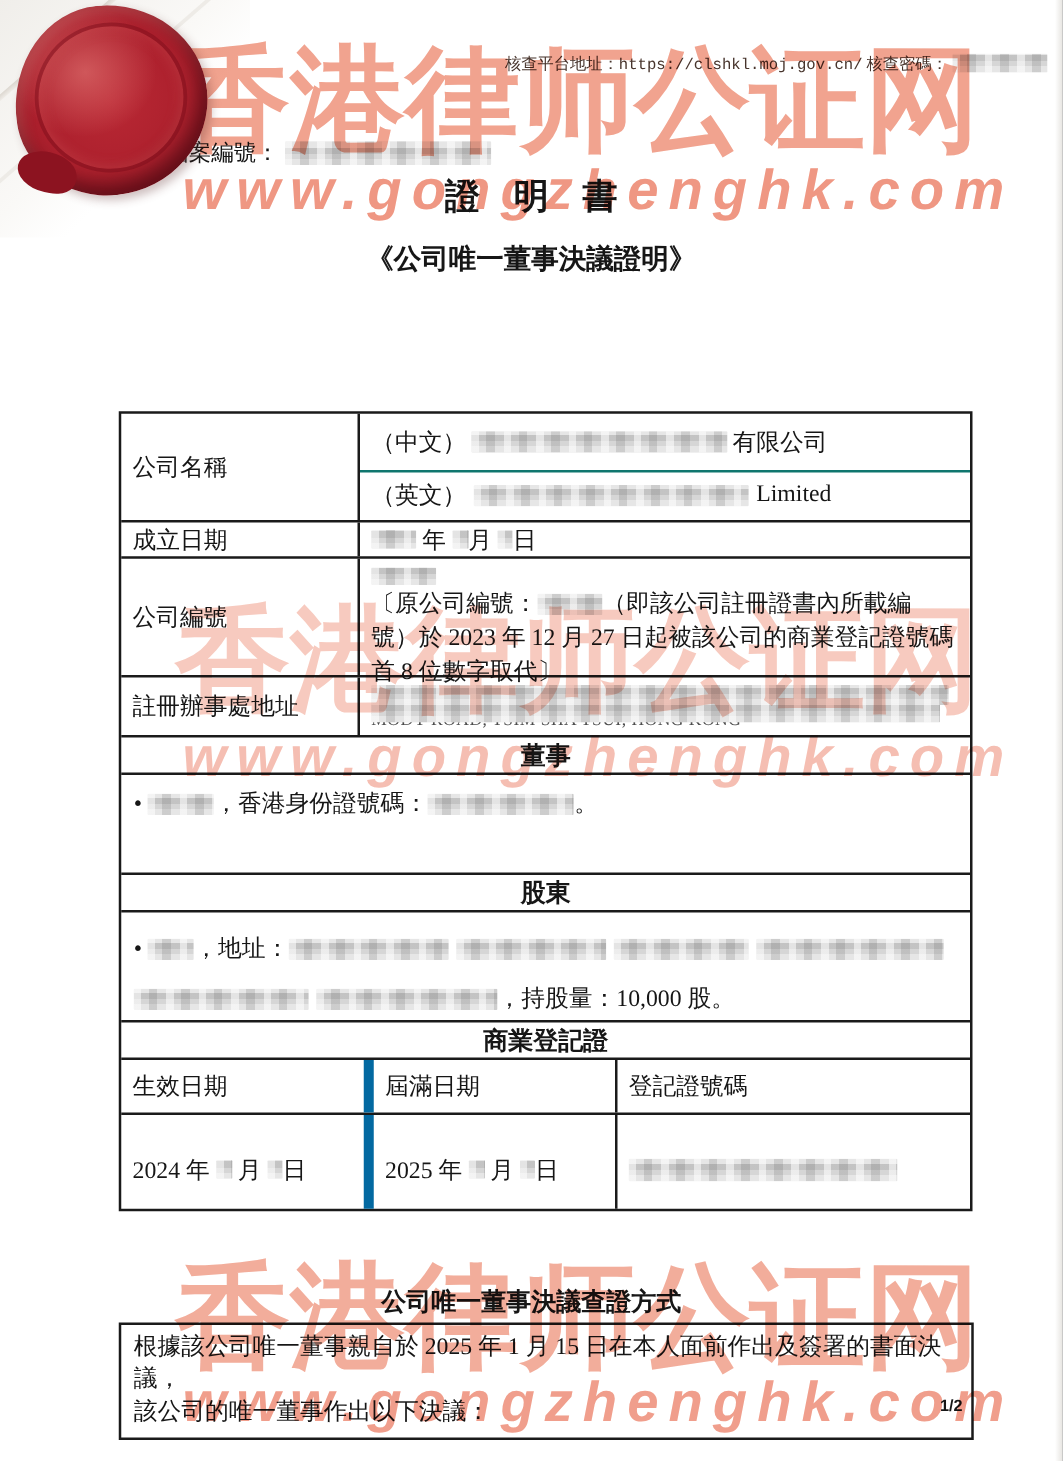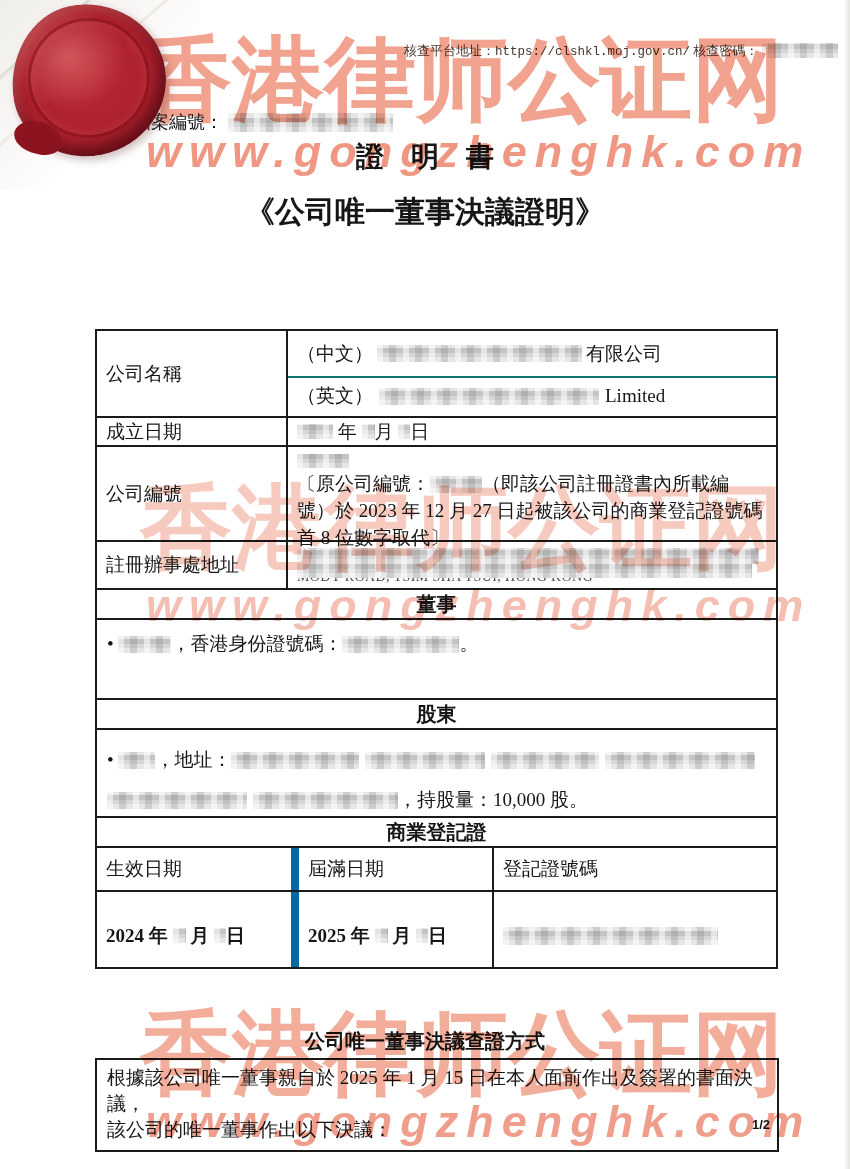--- a/index.html
+++ b/index.html
@@ -40,28 +40,28 @@
       repeating-linear-gradient(90deg, rgba(255,255,255,.55) 0 6px, rgba(0,0,0,0) 6px 12px, rgba(90,90,90,.18) 12px 19px, rgba(0,0,0,0) 19px 26px),
       repeating-linear-gradient(0deg, rgba(255,255,255,.4) 0 5px, rgba(0,0,0,0) 5px 9px, rgba(100,100,100,.16) 9px 14px);
   }
   
   .verify-line{position:absolute;left:404px;top:42px;z-index:2;font-size:13px;color:#47342c;white-space:nowrap;}
   .verify-line .mono{font-family:"Liberation Mono","DejaVu Sans Mono",monospace;font-size:12.5px;}
   .file-line{position:absolute;left:133px;top:110px;z-index:2;font-size:18px;}
   .doc-title{position:absolute;left:0;top:138px;width:100%;text-align:center;z-index:2;
     font-size:28px;font-weight:bold;letter-spacing:10px;text-indent:10px;}
   .doc-subtitle{position:absolute;left:0;top:192px;width:100%;text-align:center;z-index:2;
-    font-size:30px;font-weight:bold;}
+    font-size:22px;font-weight:bold;}
   
   .intro{position:absolute;left:95px;top:224px;width:702px;z-index:2;font-size:19.5px;line-height:27.5px;}
   
   .ctable{position:absolute;left:95px;top:329px;width:679px;z-index:2;
     border:2px solid #1a1a1a;font-size:19px;box-sizing:content-box;}
   .trow{display:flex;border-bottom:2px solid #1a1a1a;box-sizing:content-box;}
-  .trow.last{border-bottom:none;font-weight:bold;}
+  .trow.last{border-bottom:none;}
   .lbl{flex:0 0 191px;border-right:2px solid #1a1a1a;display:flex;align-items:center;
     padding-left:9px;box-sizing:border-box;}
   .val{flex:1;display:flex;align-items:center;padding-left:9px;box-sizing:border-box;}
   .val.block{display:block;padding-top:5px;padding-right:10px;}
   .hdr-row{justify-content:center;align-items:center;display:flex;flex:1;
     font-weight:bold;font-size:20px;}
   .subcol{flex:1;display:flex;flex-direction:column;}
   .subcell{display:flex;align-items:center;padding-left:9px;box-sizing:border-box;}
   .subcell.divider{border-top:2px solid #0f766e;}
   .free-row{flex:1;padding:8px 10px;box-sizing:border-box;font-size:19px;line-height:27px;}

